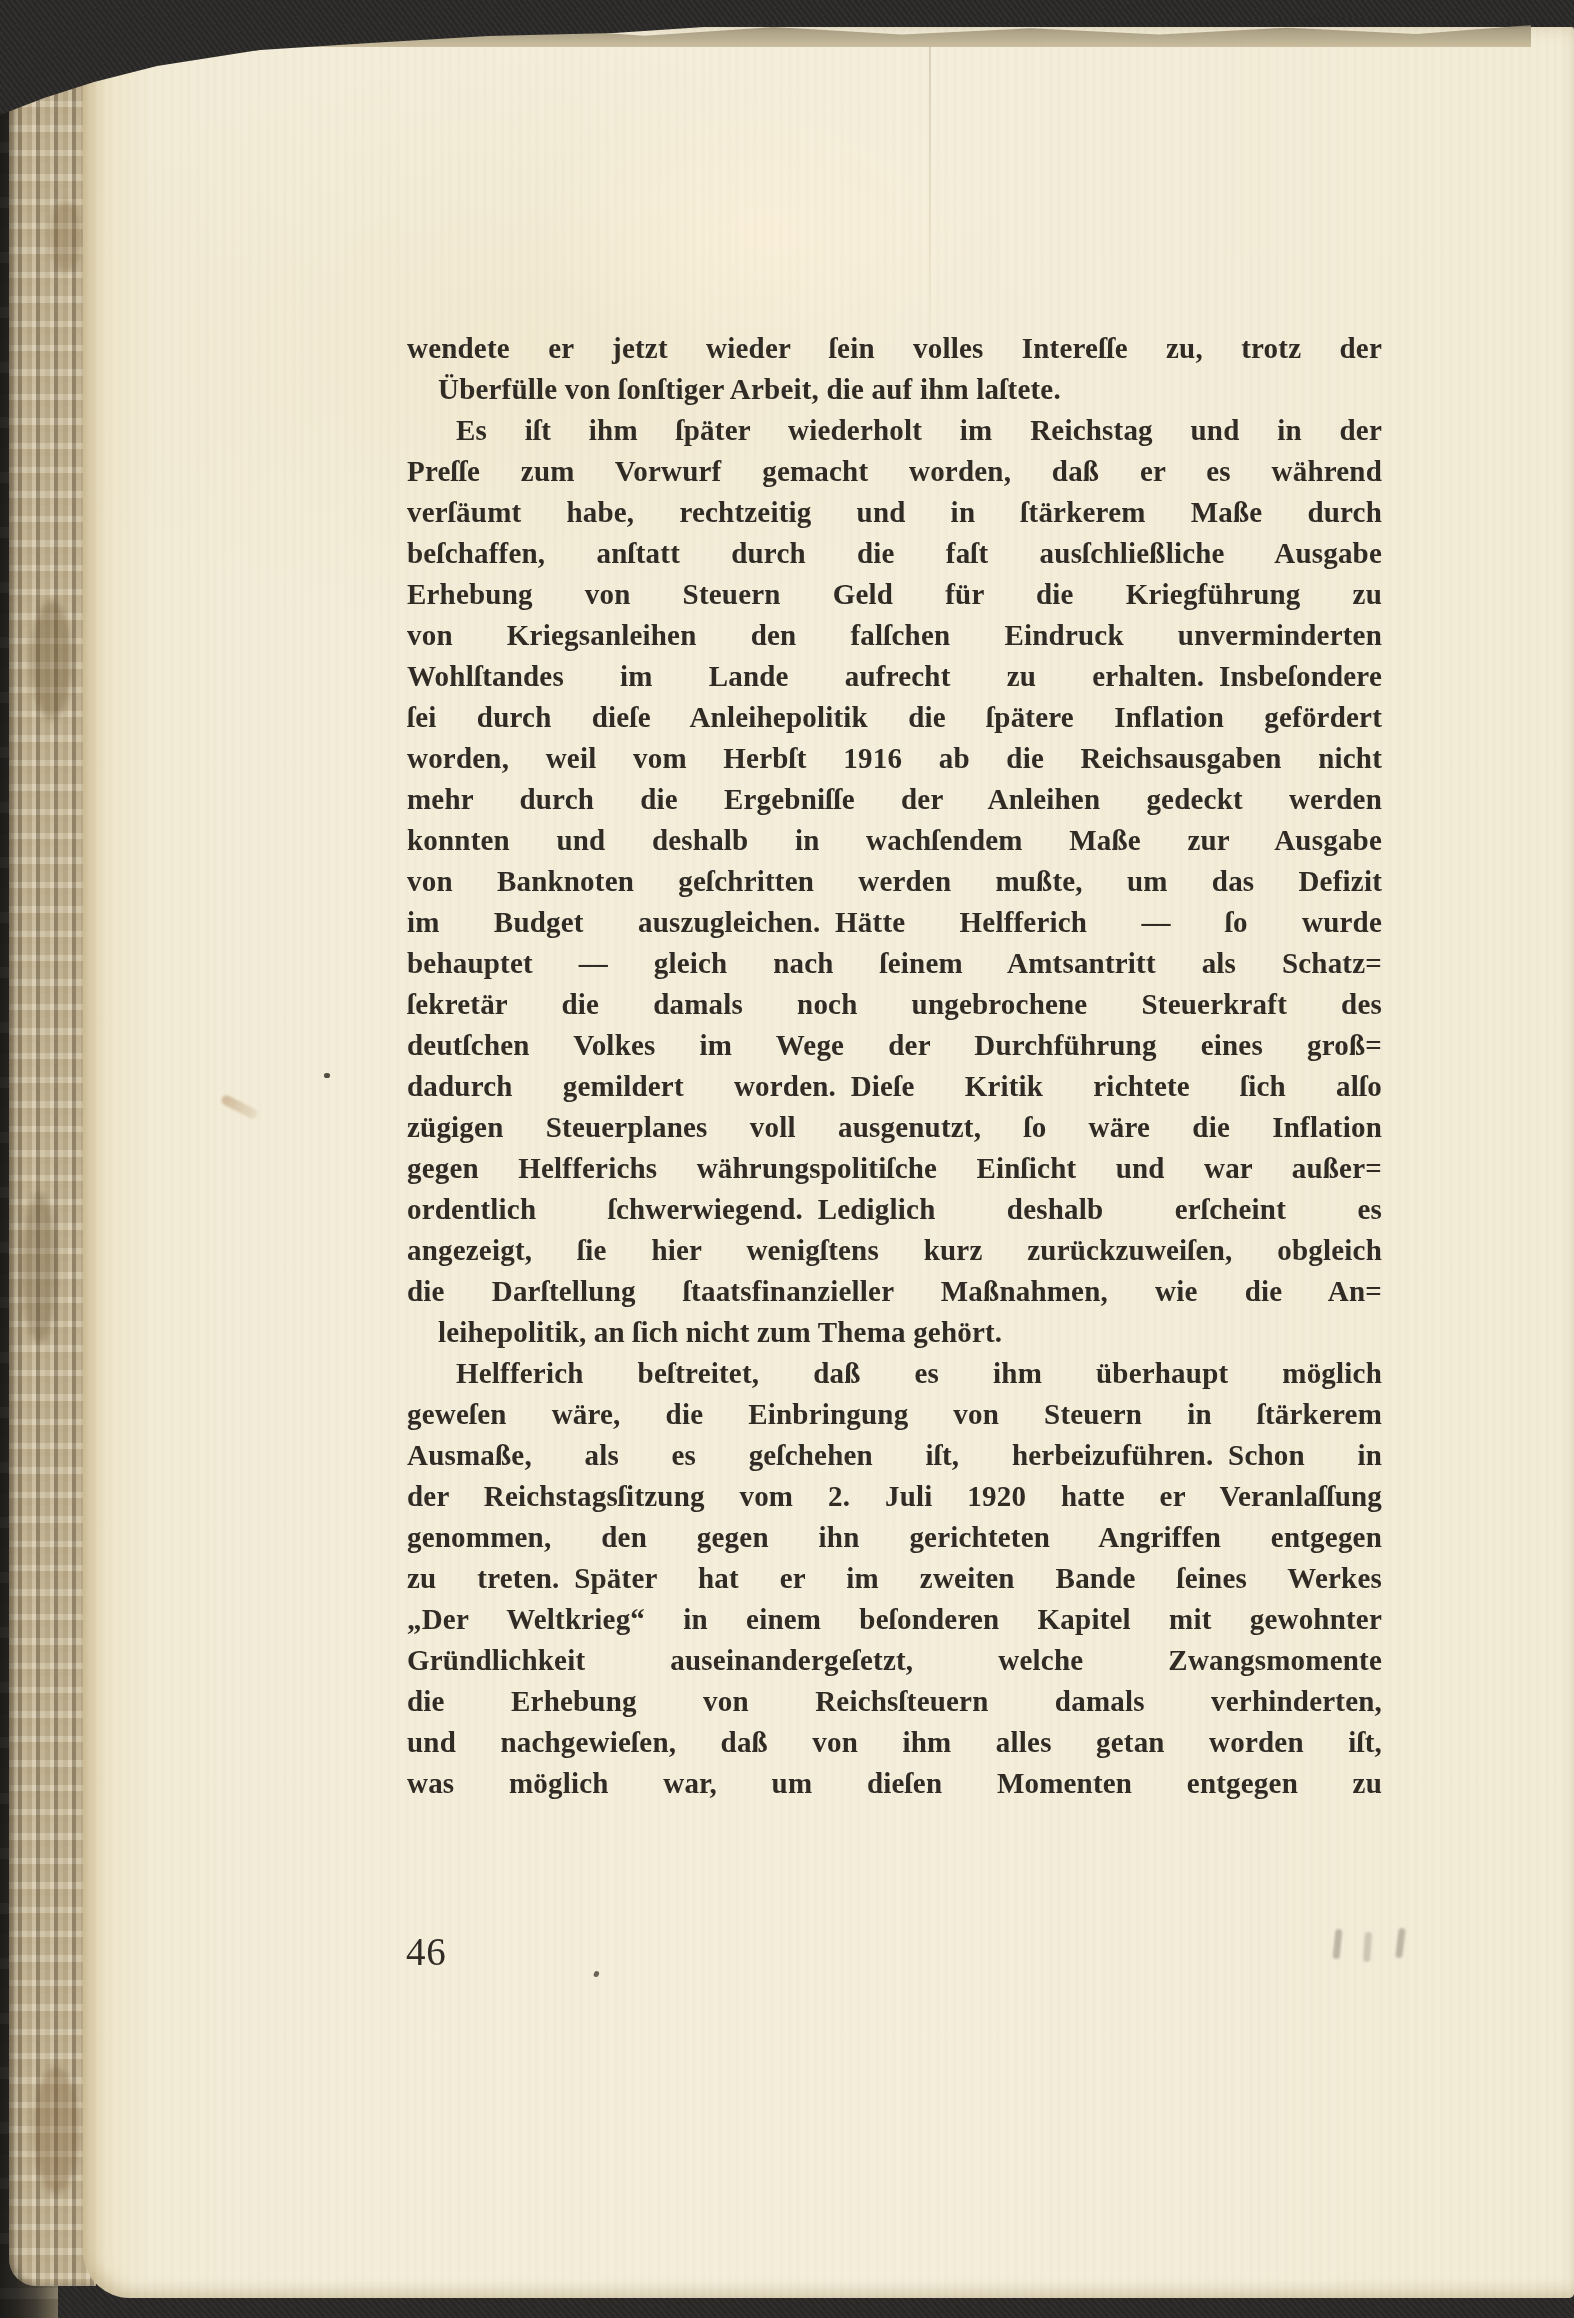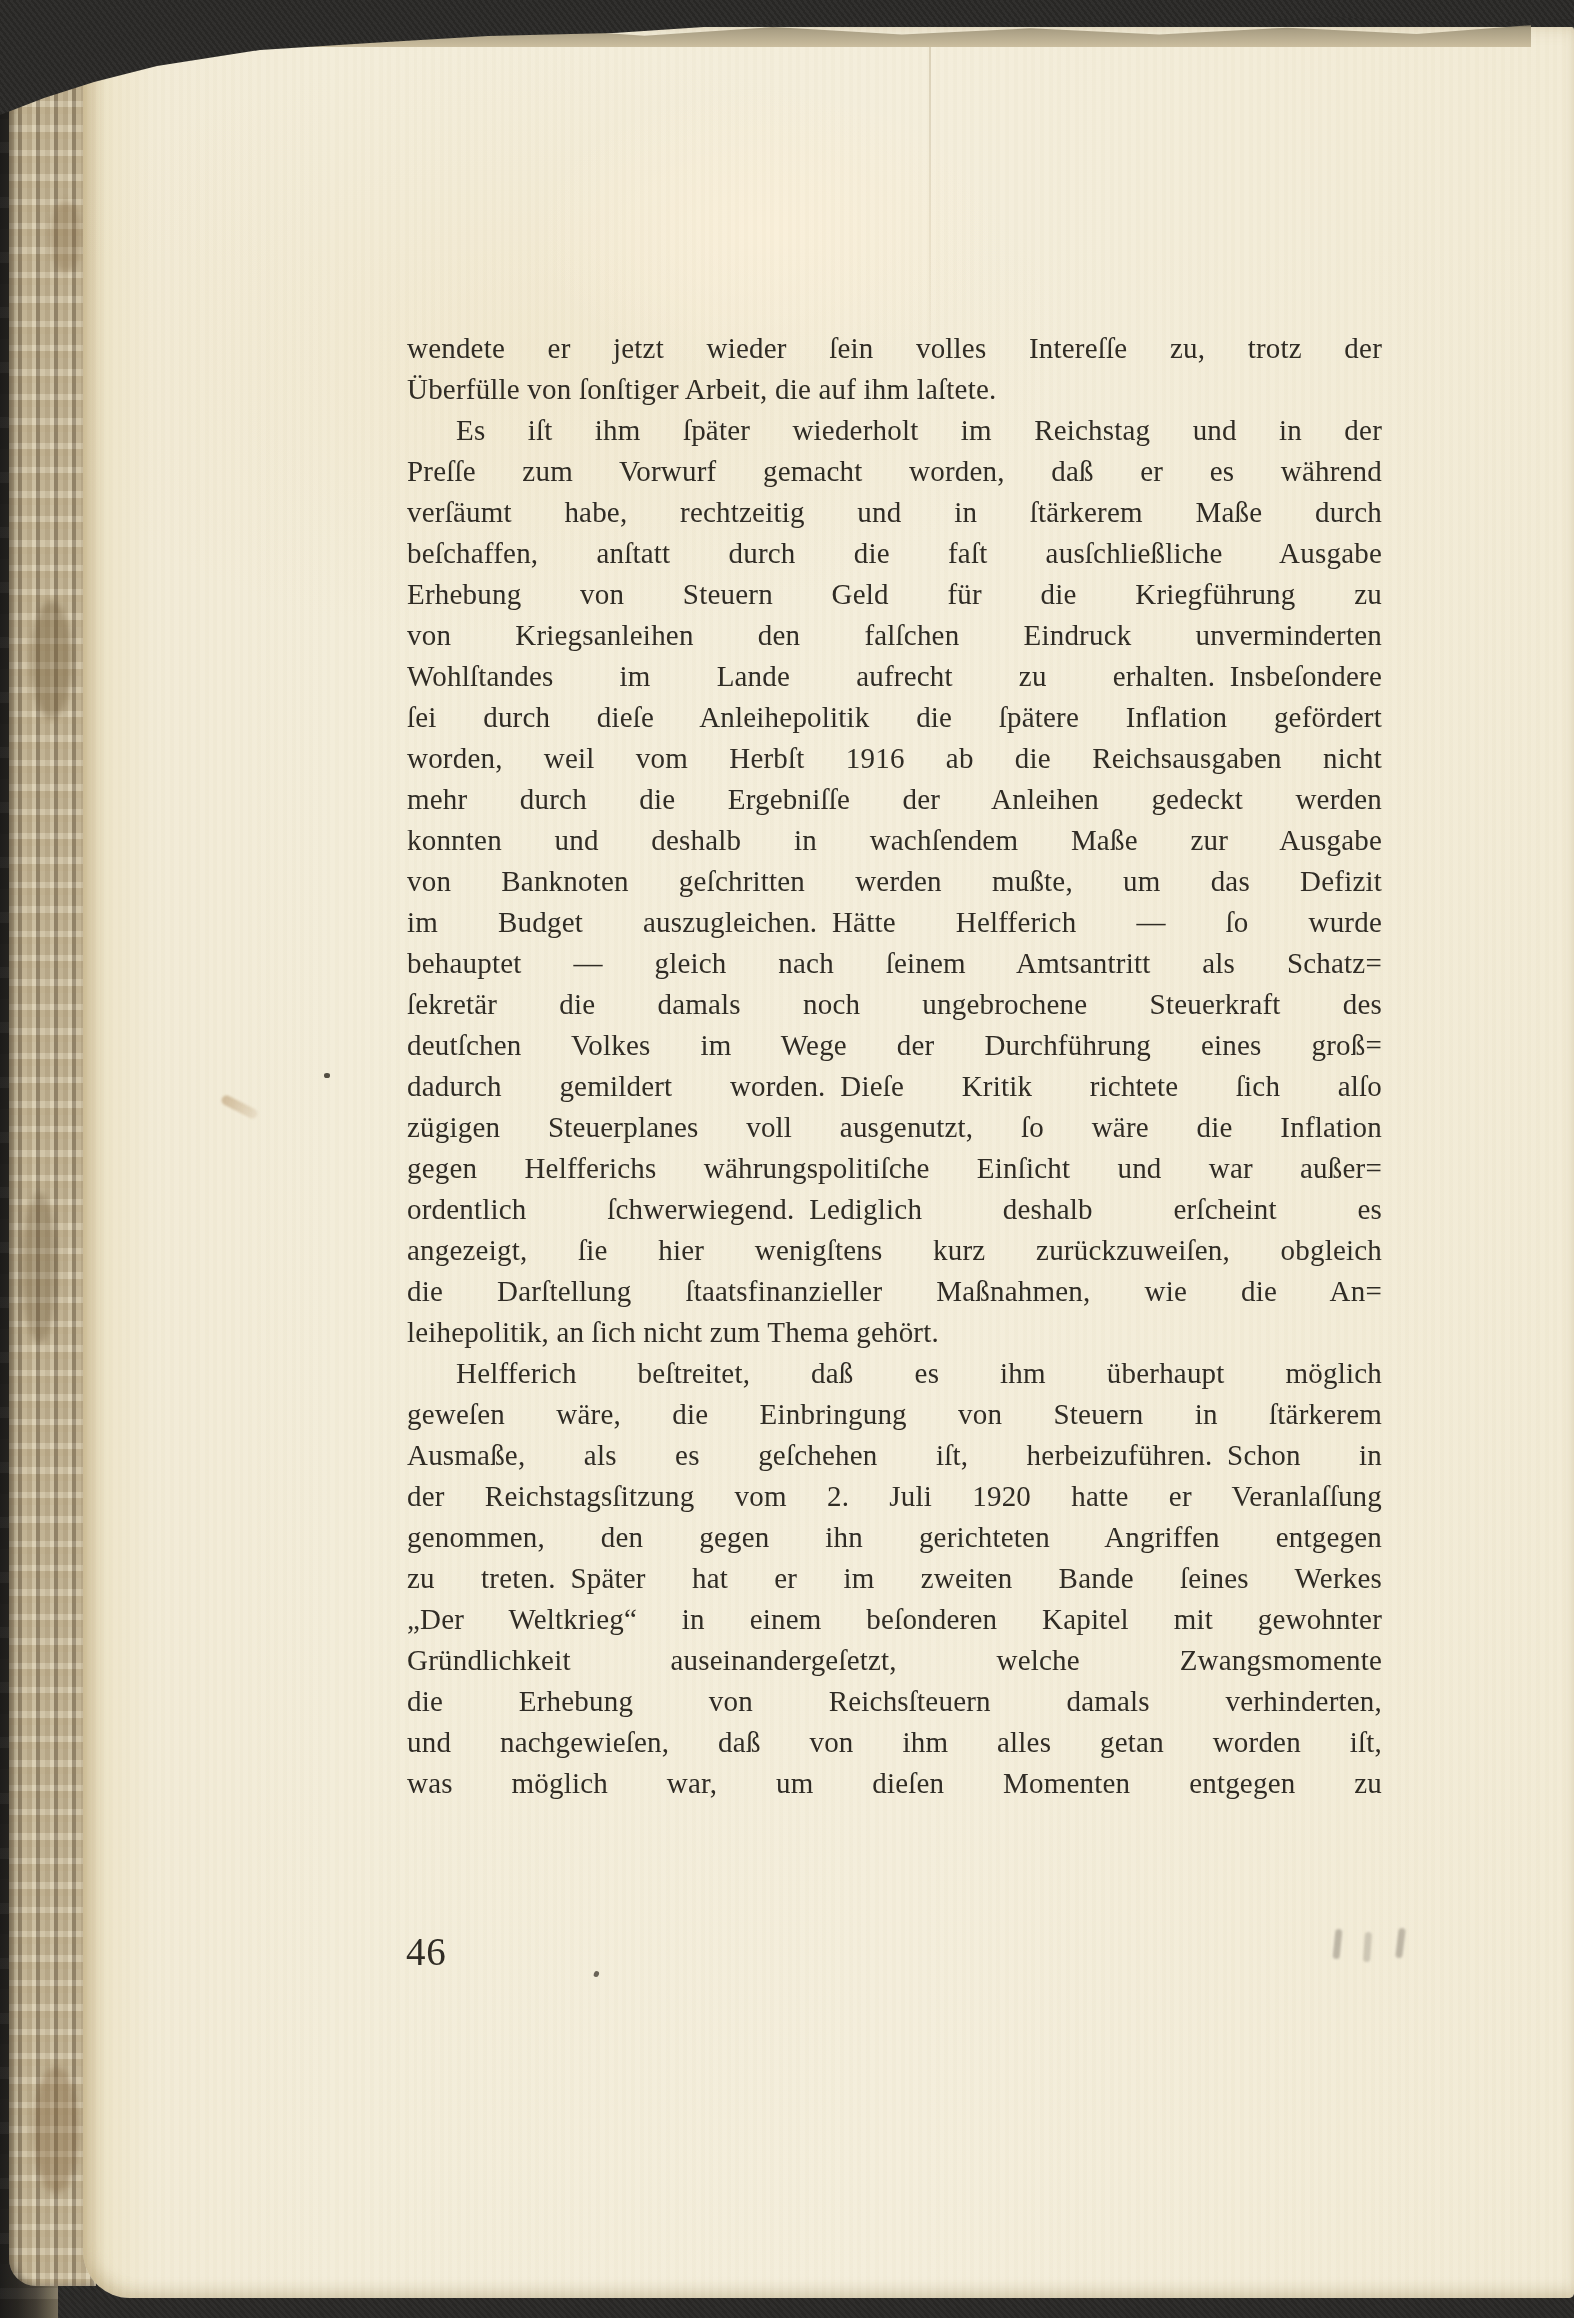--- a/index.html
+++ b/index.html
@@ -86,24 +86,24 @@
   }
 
   
   .text-block{
     position:absolute; left:407px; top:328px; width:975px;
     color:var(--ink);
     font-size:29px; line-height:41px; letter-spacing:0.2px;
   }
   .line{
     height:41px; overflow:visible;
-    text-align:justify; text-align-last:justify;
+    text-align:justify; text-align-last:justify;font-weight:bold;
   }
   .line.indent{ text-indent:49px; }
-  .line.para-end{ text-align-last:left; }
+  .line.para-end{ text-align-last:left;margin-left:31px; }
 
   .page-number{
     position:absolute; left:406px; top:1934px;
     color:var(--ink); font-size:39px; line-height:35px; letter-spacing:0.8px;
   }
 
   
   .artifact{ position:absolute; pointer-events:none; }
   .smudge-tan{ left:220px; top:1102px; width:39px; height:10.2px; border-radius:7.9px;
     background:linear-gradient(90deg, rgba(175,140,95,.50), rgba(175,140,95,.15)); transform:rotate(27deg); filter:blur(0.8px); }

